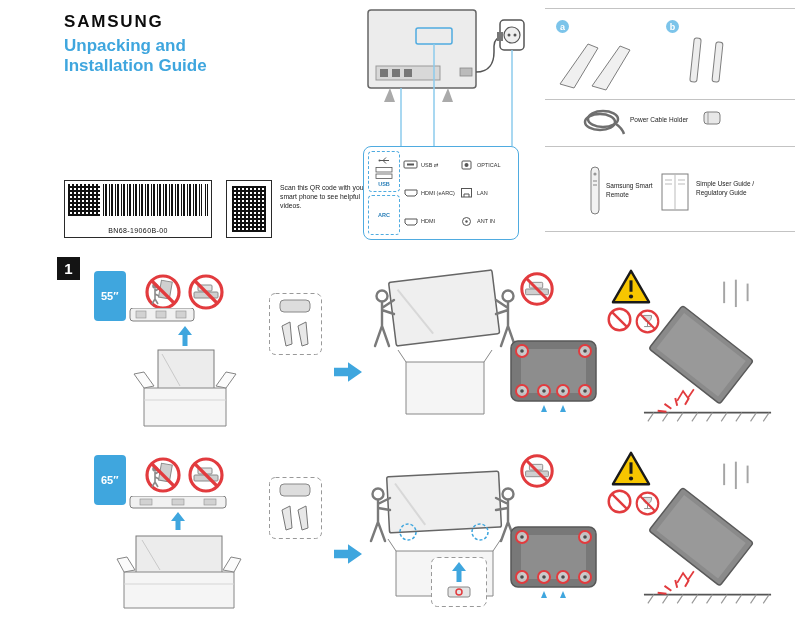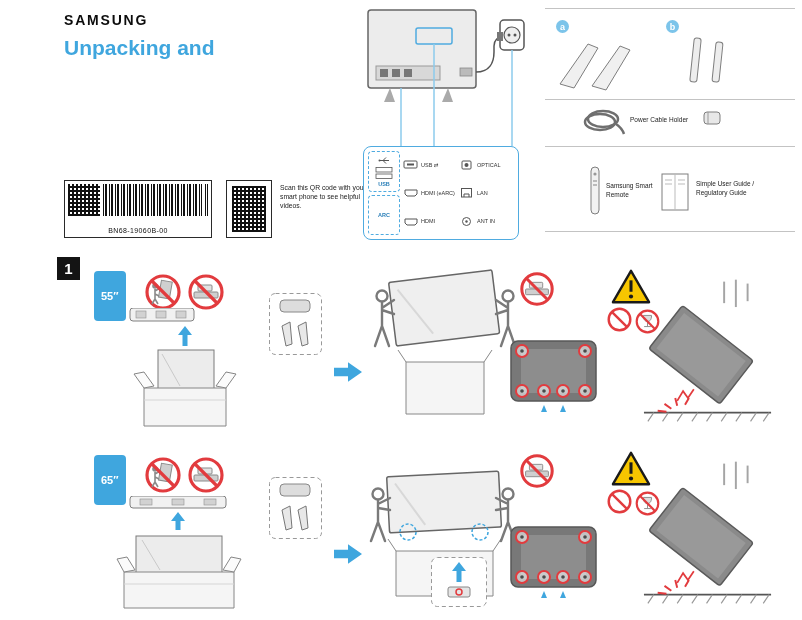--- a/index.html
+++ b/index.html
@@ -1,22 +1,22 @@
 <!DOCTYPE html>
 <html><head>
 <meta charset="utf-8">
 <style>
   html,body{margin:0;padding:0;background:#fff}
   .page{position:relative;width:802px;height:620px;background:#ffffff;
         font-family:"Liberation Sans",sans-serif;overflow:hidden}
   .abs{position:absolute}
 
   
-  .logo{left:64px;top:12px;font-size:14px;font-weight:800;letter-spacing:1.8px;color:#0c0c0c}
-  .title{left:64px;top:36px;font-size:21px;line-height:1.18;font-weight:700;color:#3FA6DE}
+  .logo{left:64px;top:12px;font-size:17px;font-weight:800;letter-spacing:1.8px;color:#0c0c0c}
+  .title{left:64px;top:36px;font-size:17px;line-height:1.18;font-weight:700;color:#3FA6DE}
 
   
   .label-box{border:1px solid #2a2a2a;background:#fff;box-sizing:border-box}
   .box1{left:64px;top:180px;width:148px;height:58px;padding:3px;display:flex;flex-direction:column}
   .box1-row{display:flex;gap:3px;flex:1}
   .qr{background:
       repeating-linear-gradient(0deg,#111 0 2px,transparent 2px 4px),
       repeating-linear-gradient(90deg,#111 0 2px,#fff 2px 4px)}
   .qr-mini{width:32px;height:32px}
   .barcode{flex:1;height:32px;background:repeating-linear-gradient(90deg,#111 0 1px,#fff 1px 2px,#111 2px 3.5px,#fff 3.5px 6px)}
@@ -196,20 +196,21 @@
       </g>
     </symbol>
   </defs>
 </svg>
 
 <div class="page">
 
   <div class="abs logo">SAMSUNG</div>
   <div class="abs title">
     <div>Unpacking and</div>
+    <div>Installation Guide</div>
   </div>
 
   <div class="abs label-box box1">
     <div class="box1-row">
       <div class="qr qr-mini"></div>
       <div class="barcode"></div>
     </div>
     <div class="box1-text">BN68-19060B-00</div>
   </div>
   <div class="abs label-box box2">

